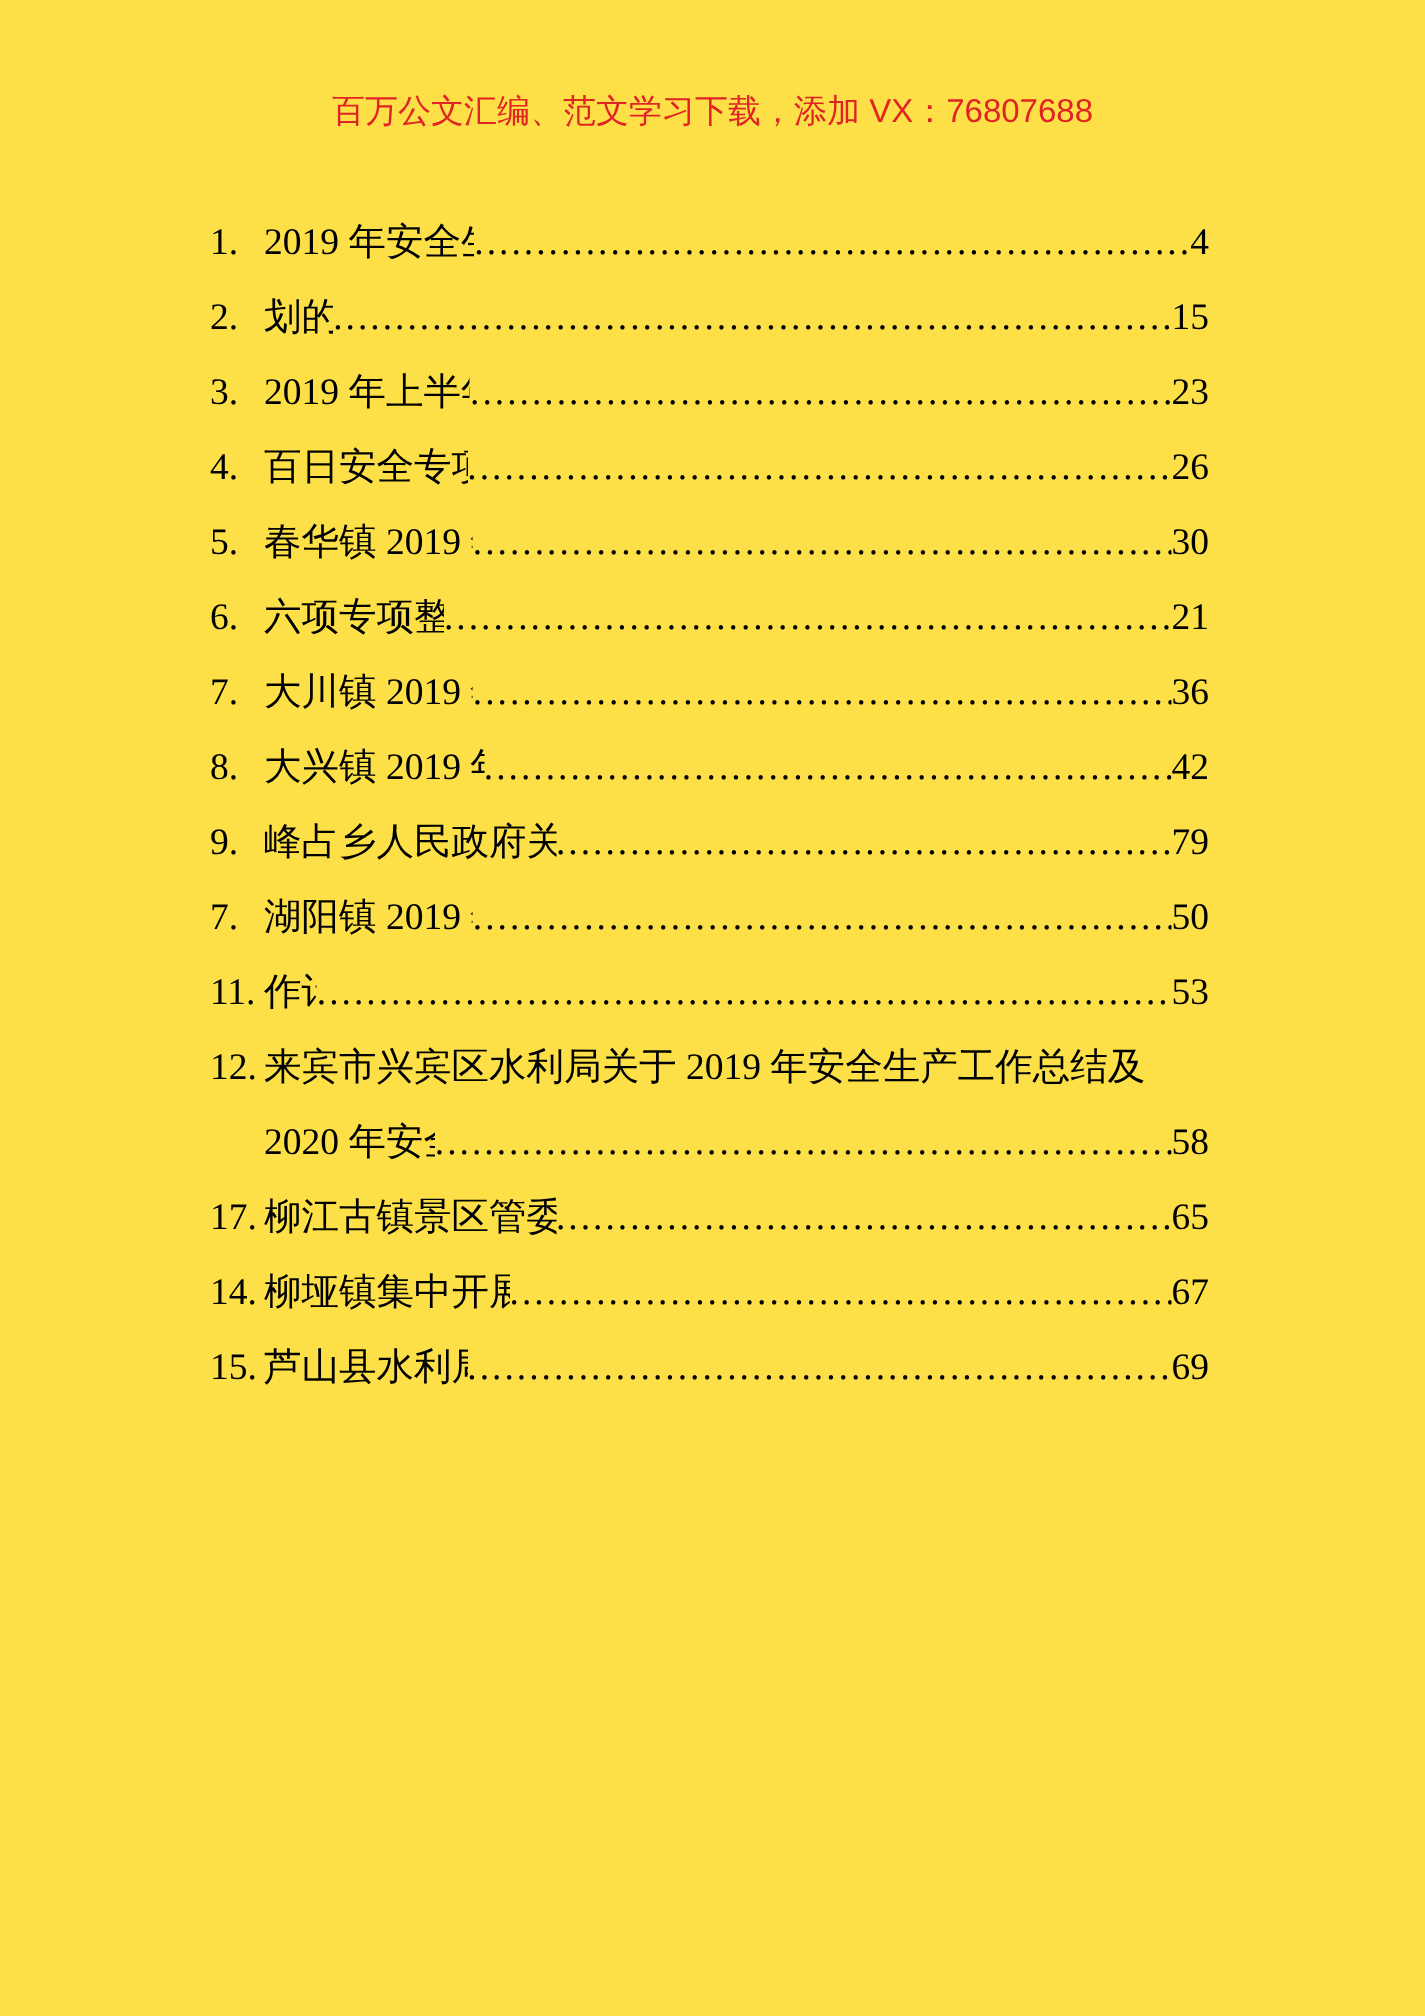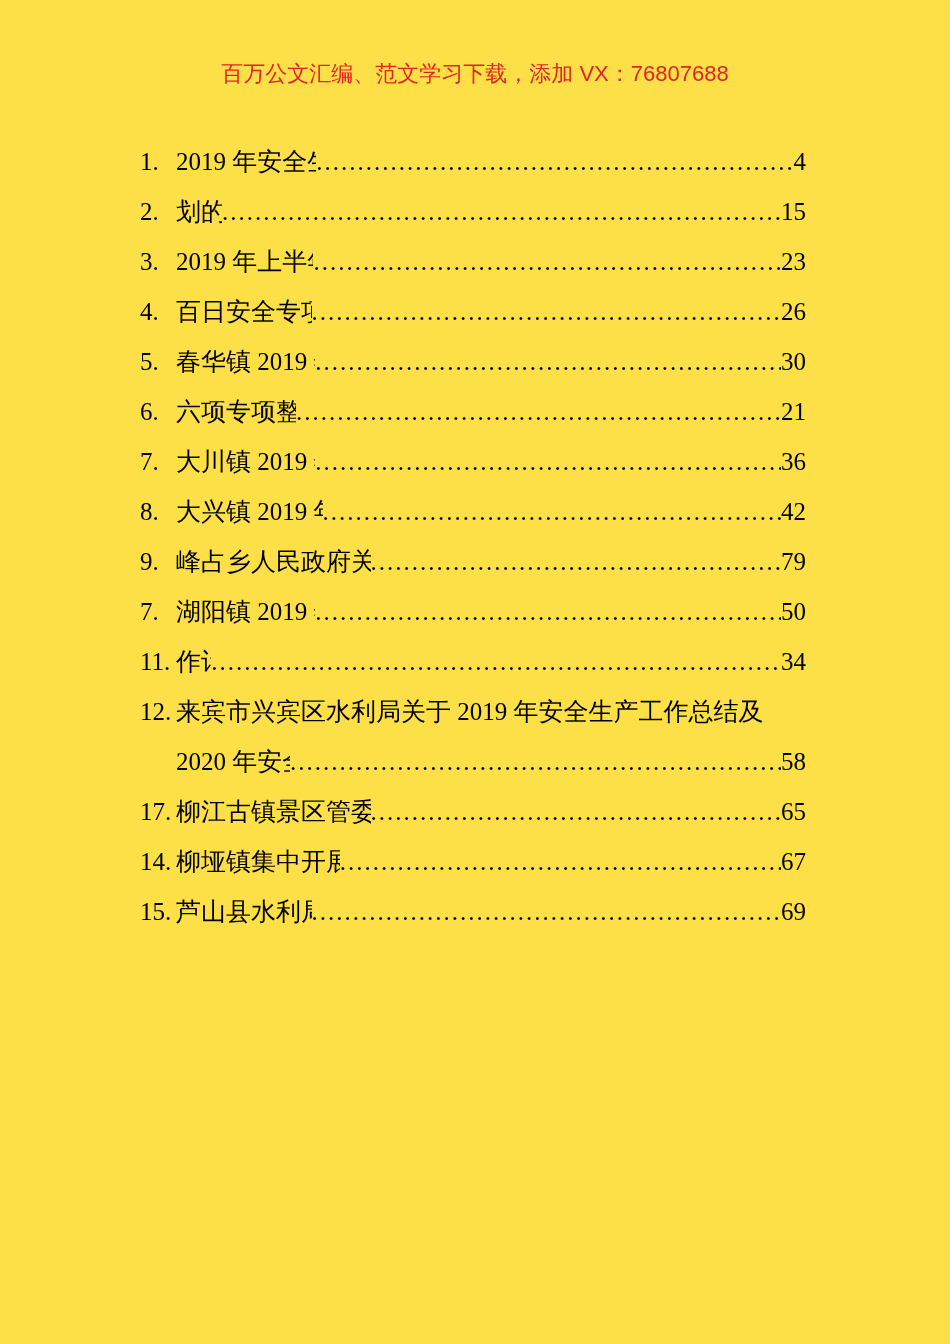--- a/index.html
+++ b/index.html
@@ -139,21 +139,21 @@
   <div class="toc-entry">
     <span class="toc-num">7.</span>
     <div class="toc-body">
           <div class="toc-line last"><span class="toc-text">湖阳镇 2019 年安全生产工作总结</span><span class="toc-leader"></span><span class="toc-page">50</span></div>
         </div>
   </div>
 
   <div class="toc-entry">
     <span class="toc-num">11.</span>
     <div class="toc-body">
-          <div class="toc-line last"><span class="toc-text">作计划</span><span class="toc-leader"></span><span class="toc-page">34</span></div>
+          <div class="toc-line last"><span class="toc-text">作计划</span><span class="toc-leader"></span><span class="toc-page">53</span></div>
         </div>
   </div>
 
   <div class="toc-entry">
     <span class="toc-num">12.</span>
     <div class="toc-body">
           <div class="toc-line">来宾市兴宾区水利局关于 2019 年安全生产工作总结及</div>
           <div class="toc-line last"><span class="toc-text">2020 年安全生产工作计划</span><span class="toc-leader"></span><span class="toc-page">58</span></div>
         </div>
   </div>

